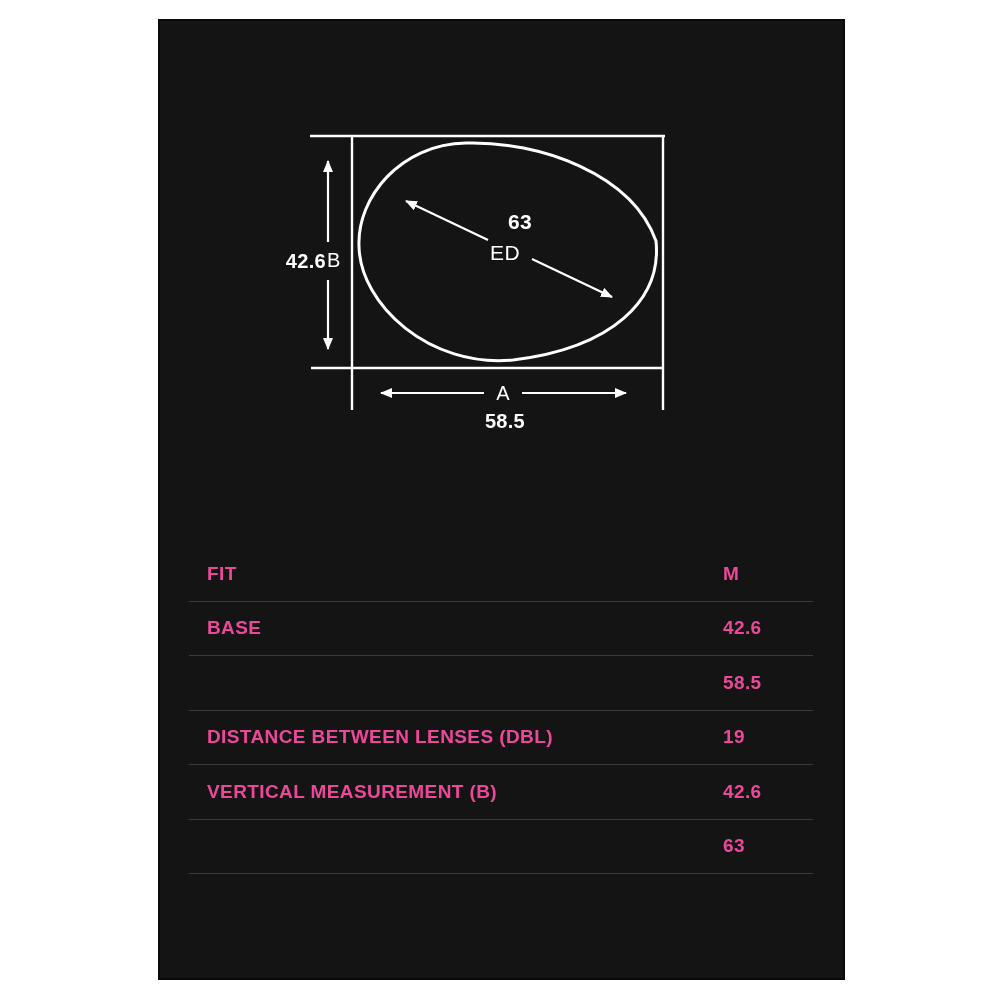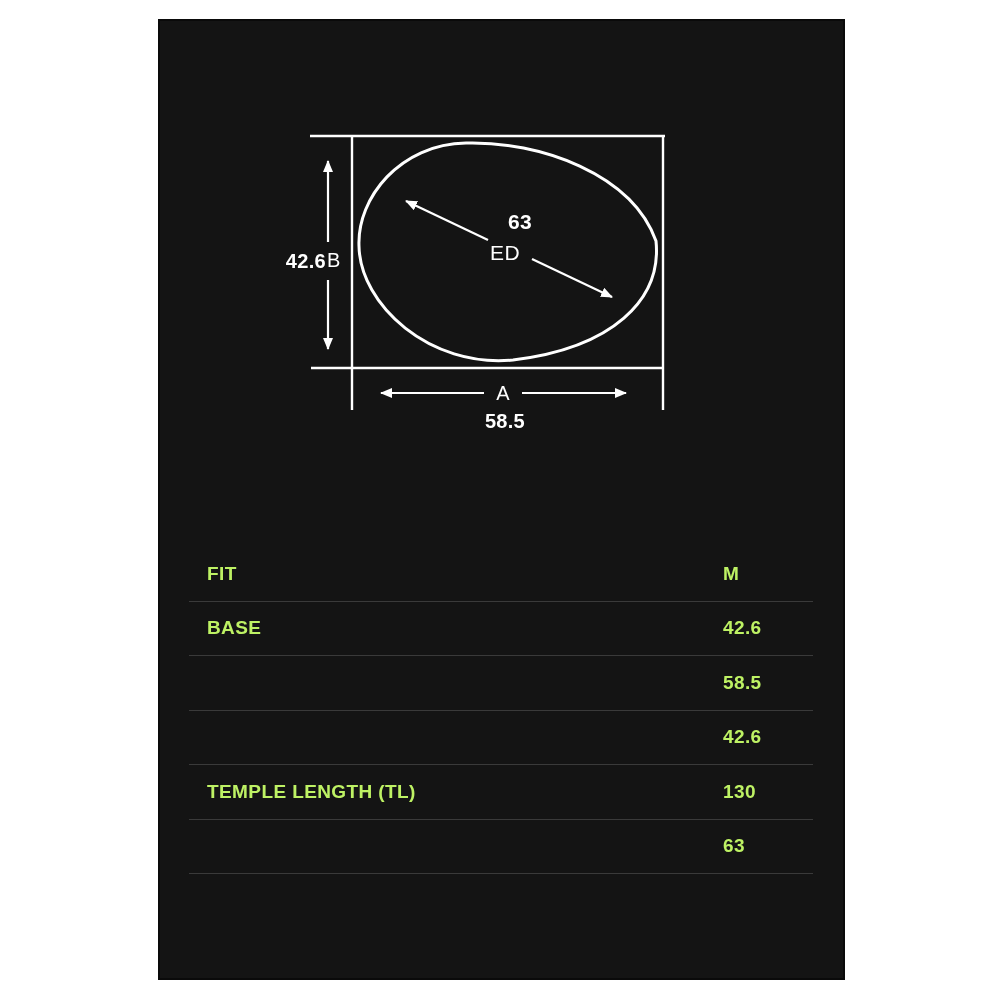--- a/index.html
+++ b/index.html
@@ -47,21 +47,21 @@
     width:624px;
   }
   .t-row{
     position:relative;
     height:54.5px;
     box-sizing:border-box;
     border-bottom:1px solid #3a3a3a;
     display:flex;
     align-items:center;
     padding-left:18px;
-    color:#bef264;
+    color:#ec4899;
     font-size:19px;
     font-weight:bold;
     letter-spacing:.4px;
     text-transform:uppercase;
   }
   .t-row .val{
     position:absolute;
     left:534px;
     top:50%;
     transform:translateY(-50%);
@@ -112,28 +112,29 @@
 
     <div class="t-row">
       <span>BASE</span>
       <span class="val">42.6</span>
     </div>
 
     <div class="t-row">
       <span class="val">58.5</span>
     </div>
 
+    <div class="t-row">
+      <span>DISTANCE BETWEEN LENSES (DBL)</span>
+      <span class="val">19</span>
+    </div>
 
     <div class="t-row">
+      <span>VERTICAL MEASUREMENT (B)</span>
       <span class="val">42.6</span>
     </div>
 
-    <div class="t-row">
-      <span>TEMPLE LENGTH (TL)</span>
-      <span class="val">130</span>
-    </div>
 
     <div class="t-row">
       <span class="val">63</span>
     </div>
 
   </div>
 </div>
 
 </body></html>

